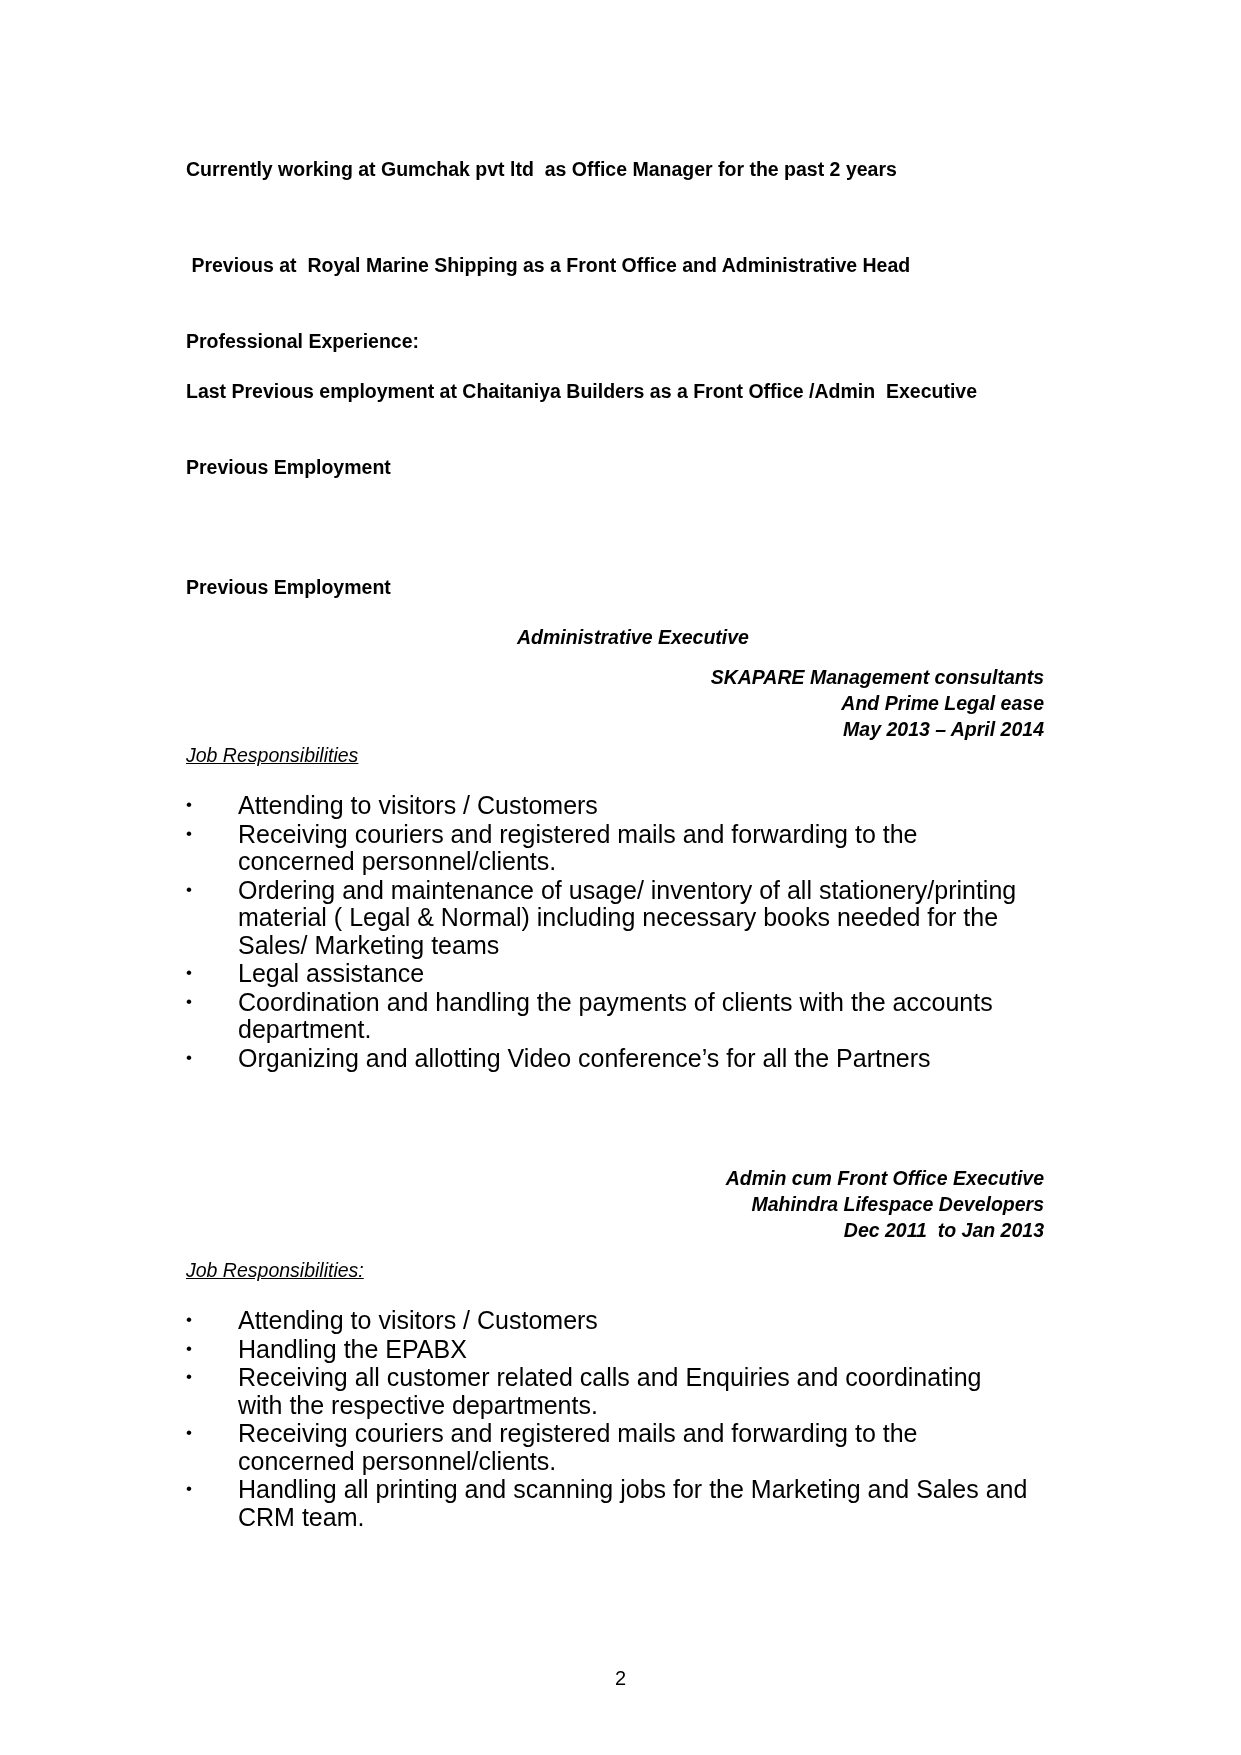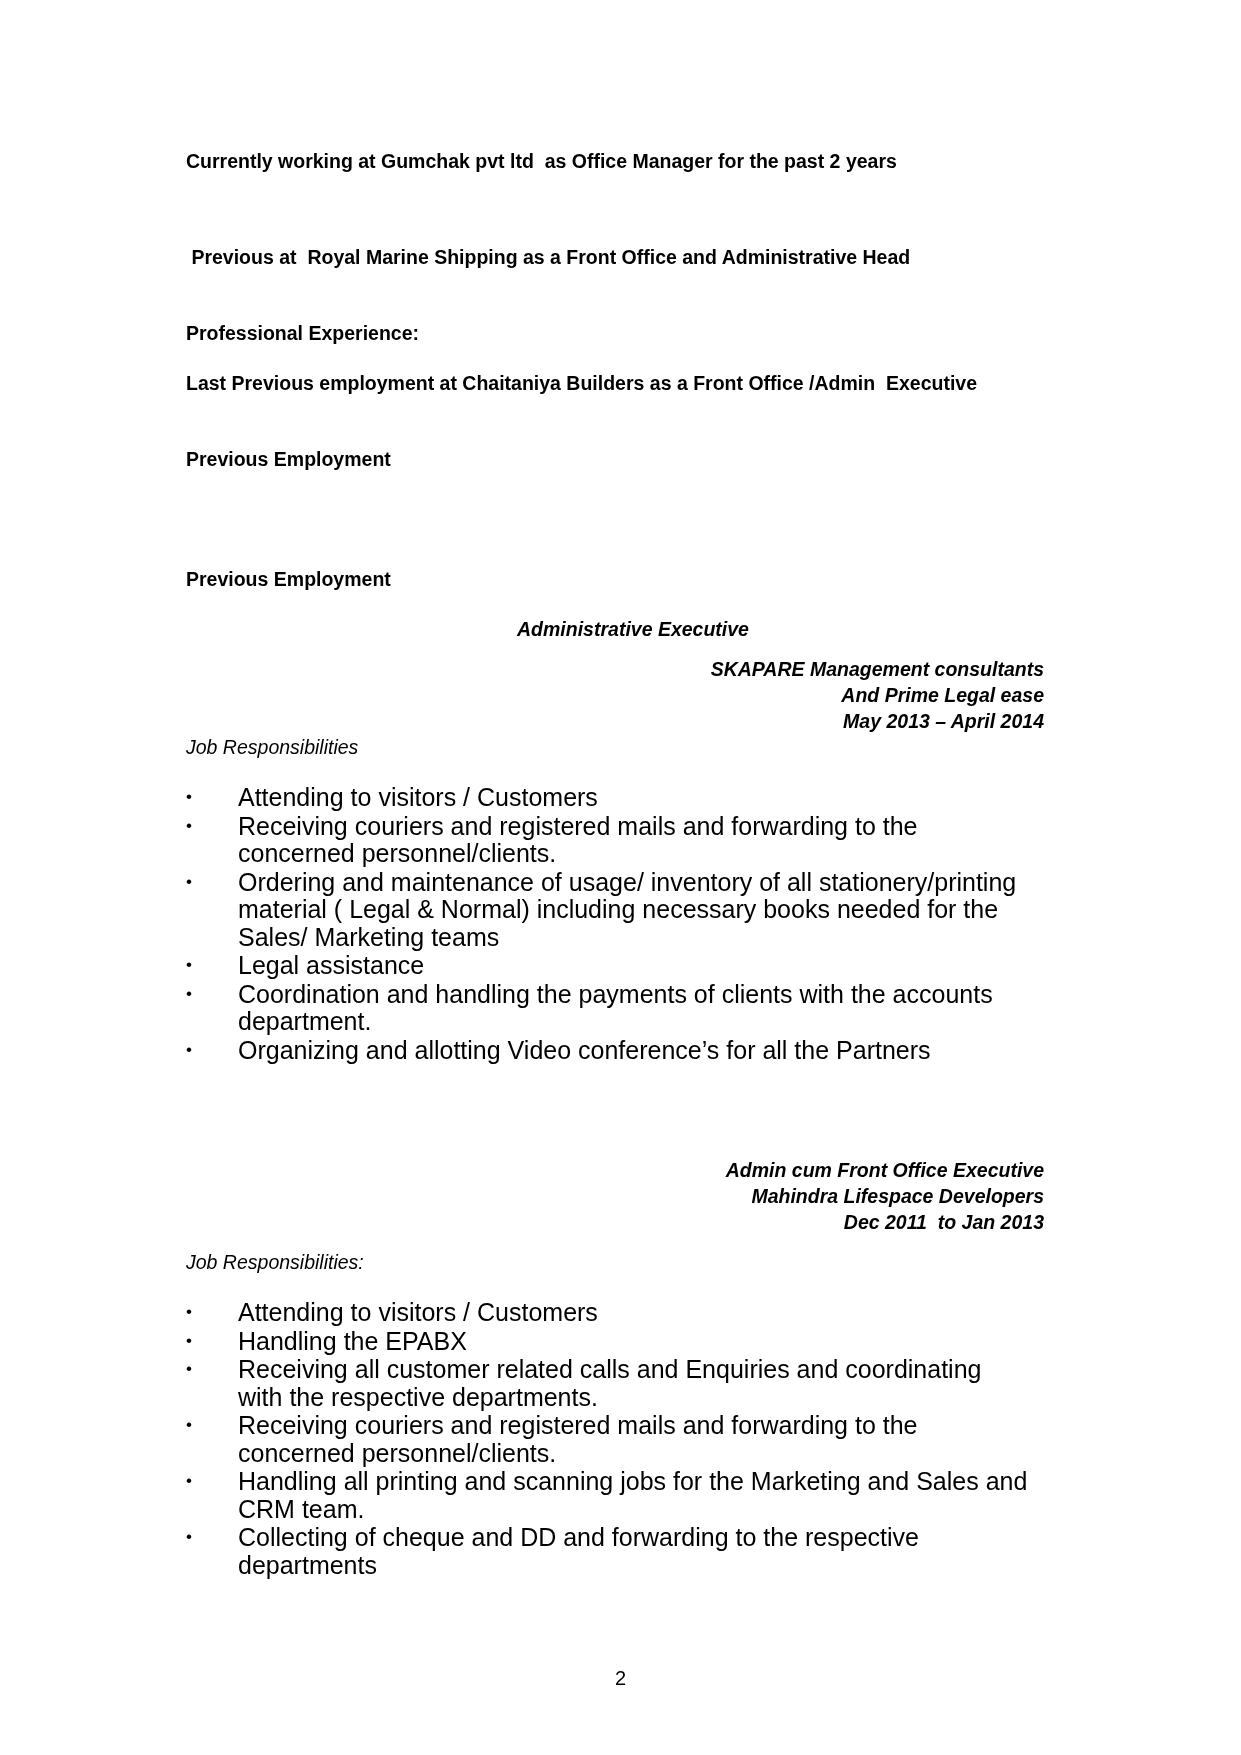--- a/index.html
+++ b/index.html
@@ -19,37 +19,38 @@
     position: relative;
     width: 1241px;
     height: 1755px;
     box-sizing: border-box;
     padding: 0;
     overflow: hidden;
   }
   .content {
     position: absolute;
     left: 186px;
-    top: 8px;
+    top: 16px;
     width: 880px;
   }
   .line {
     font-size: 19.5px;
     line-height: 26px;
     white-space: pre-wrap;
   }
   .bold {
     font-weight: bold;
   }
   .bolditalic {
     font-weight: bold;
     font-style: italic;
   }
   .italic-underline {
     font-style: italic;
+    text-decoration: underline;
     text-align: center;
   }
   .spacer-lg { height: 56px; }
   .spacer-md { height: 36px; }
   .spacer-sm { height: 24px; }
   .spacer-xs { height: 14px; }
 
   .heading-1 { margin-top: 140px; }
   .right-block {
     text-align: right;
@@ -175,19 +176,18 @@
     <div class="line"><span class="italic-underline">Job Responsibilities:</span></div>
 
     <div class="spacer-sm"></div>
 
     <ul class="bullets">
       <li>Attending to visitors / Customers</li>
       <li>Handling the EPABX</li>
       <li>Receiving all customer related calls and Enquiries and coordinating with the respective departments.</li>
       <li>Receiving couriers and registered mails and forwarding to the concerned personnel/clients.</li>
       <li>Handling all printing and scanning jobs for the Marketing and Sales and CRM team.</li>
-      <li>Collecting of cheque and DD and forwarding to the respective departments</li>
     </ul>
 
   </div>
 
   <div class="page-number">2</div>
 </div>
 
 </body></html>

